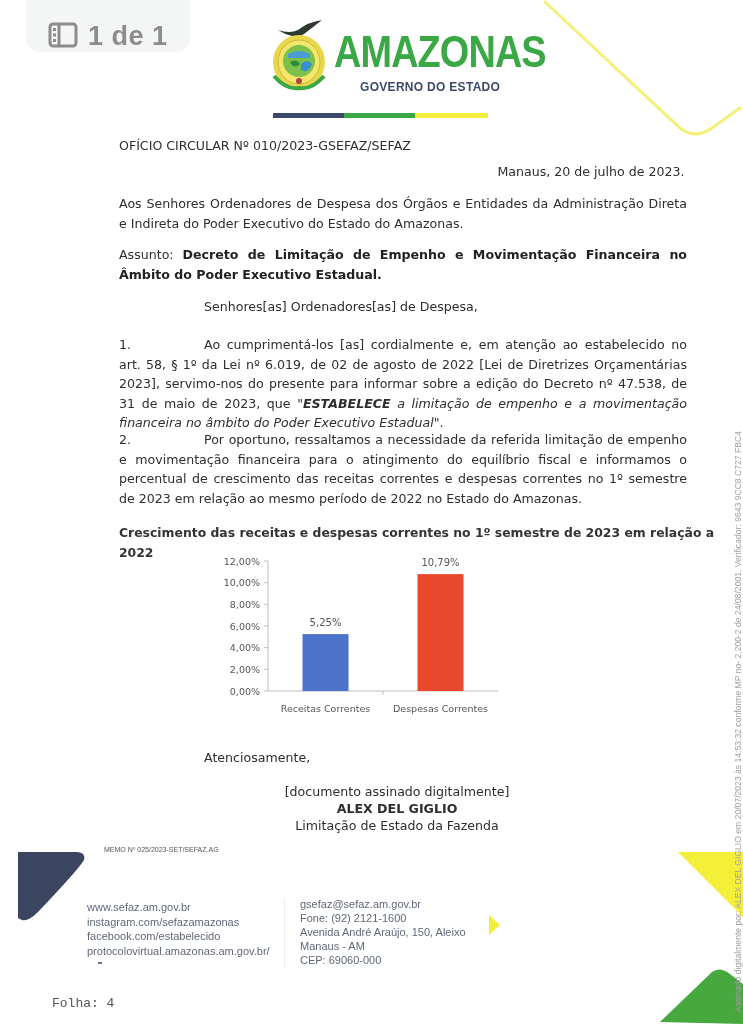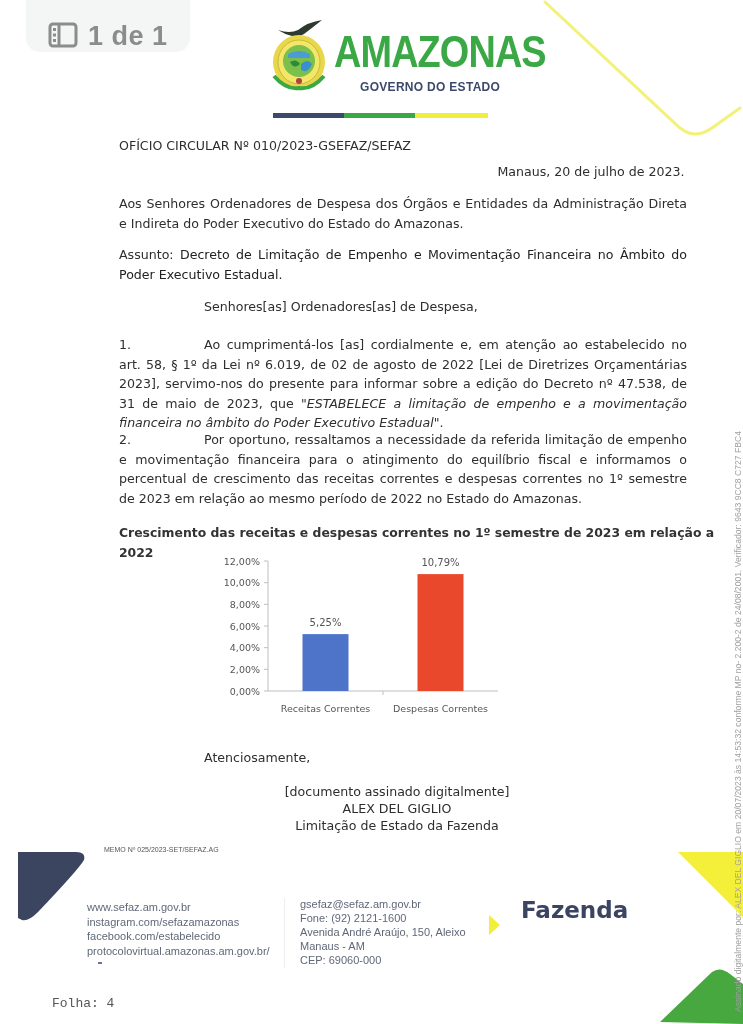--- a/index.html
+++ b/index.html
@@ -14,21 +14,21 @@
     border-radius:0 0 14px 14px; display:flex; align-items:flex-end; gap:10px;
     padding-left:22px; box-sizing:border-box; color:#8a8a8a;
   }
   .page-badge .txt { font-family:"Liberation Sans", sans-serif; font-size:27px; font-weight:bold; color:#8c8c8c; letter-spacing:0.5px; }
   
   .logo-word { left:334px; top:30px; font-family:"Liberation Sans", sans-serif; font-size:44px; font-weight:bold; color:#3aa845; letter-spacing:-1px; transform:scaleX(0.86); transform-origin:left top; line-height:1; }
   .logo-sub { left:360px; top:80px; font-family:"Liberation Sans", sans-serif; font-size:12px; font-weight:bold; color:#3b4a6b; letter-spacing:0.3px; }
   .stripe { top:113px; height:5px; }
   .doc-text { font-family:"DejaVu Sans", sans-serif; font-size:12.6px; color:#2e2e2e; line-height:19.5px;margin-left:15px; }
   .just { text-align:justify; text-align-last:left; }
-  .bold { font-weight:normal; }
+  .bold { font-weight:bold; }
   .ital { font-style:italic; }
   .footer-links { font-family:"Liberation Sans", sans-serif; font-size:11px; color:#606878; line-height:14.5px; }
   .sec-title { font-family:"DejaVu Sans", sans-serif; font-size:23px; color:#3b4460; line-height:30px; }
   .vert-text {
     left:733px; top:1012px; transform:rotate(-90deg); transform-origin:left top;
     font-family:"Liberation Sans", sans-serif; font-size:8.6px; color:#a0a0a0; white-space:nowrap;
   }
   svg text { font-family:"DejaVu Sans", sans-serif; }
 </style>
 </head>
@@ -148,21 +148,20 @@
   <div>Avenida André Araújo, 150, Aleixo</div>
   <div>Manaus - AM</div>
   <div>CEP: 69060-000</div>
 </div>
 
 <svg class="abs" style="left:488px;top:914px;" width="14" height="22">
   <path d="M1 1 L12 11 L1 21Z" fill="#f2ee3c"></path>
 </svg>
 
 <div class="abs sec-title" style="left:521px;top:895px;">
-  <div style="font-weight:bold;">Fazenda</div>
 </div>
 
 <svg class="abs" style="left:672px;top:850px;" width="71" height="70">
   <path d="M6 2 L71 2 L71 68 Q68 64 60 56 Z" fill="#f4f03a"></path>
 </svg>
 <svg class="abs" style="left:660px;top:968px;" width="83" height="56">
   <path d="M0 54 L52 4 Q60 -2 70 6 L83 16 L83 56 Z" fill="#46a83e"></path>
 </svg>
 
 <div class="abs" style="left:52px;top:996px;font-family:Liberation Mono, monospace;font-size:13px;color:#555;">Folha: 4</div>

